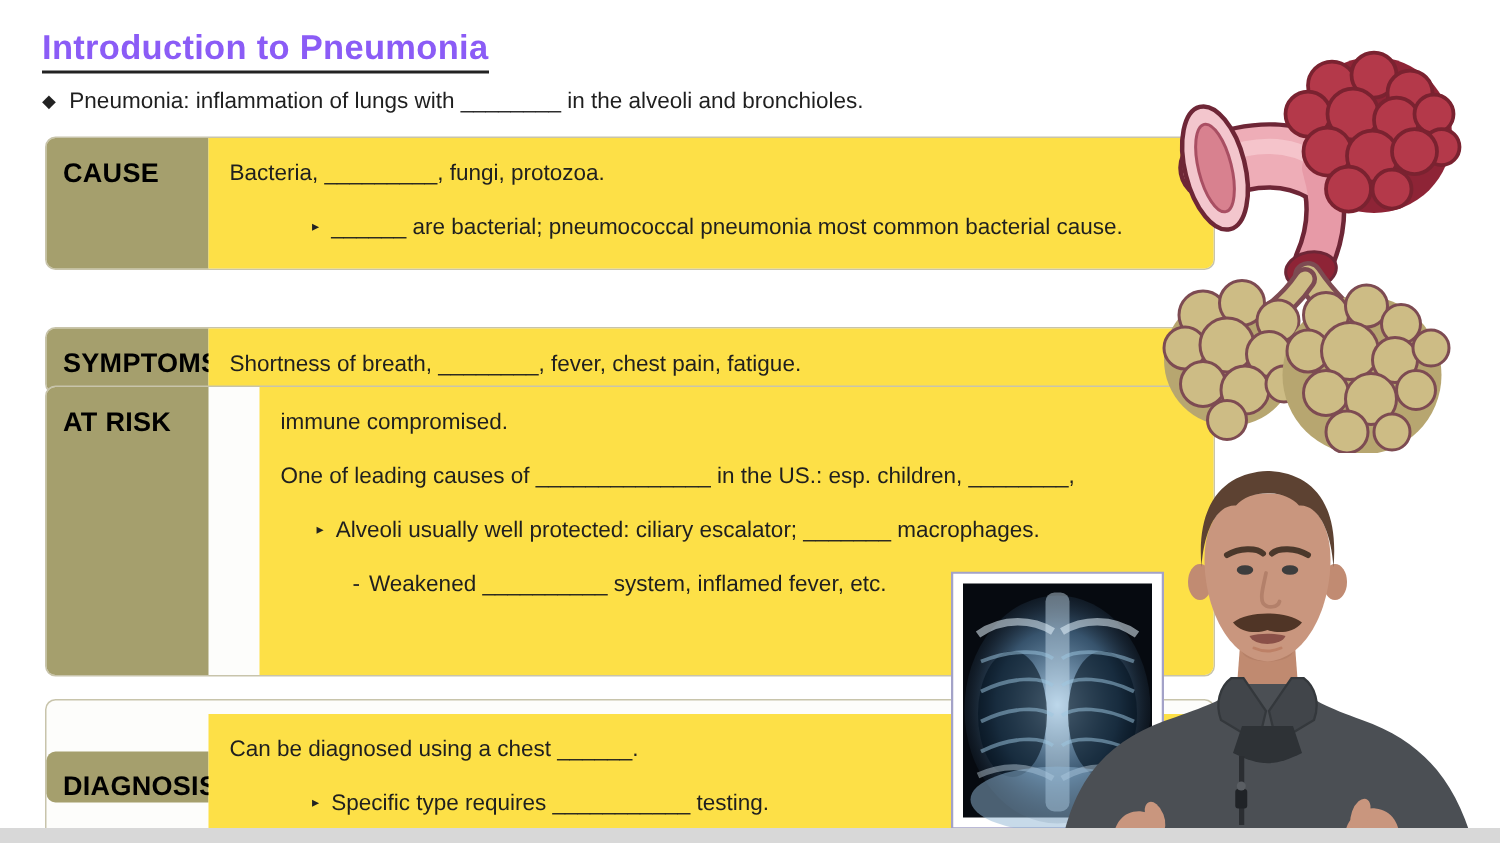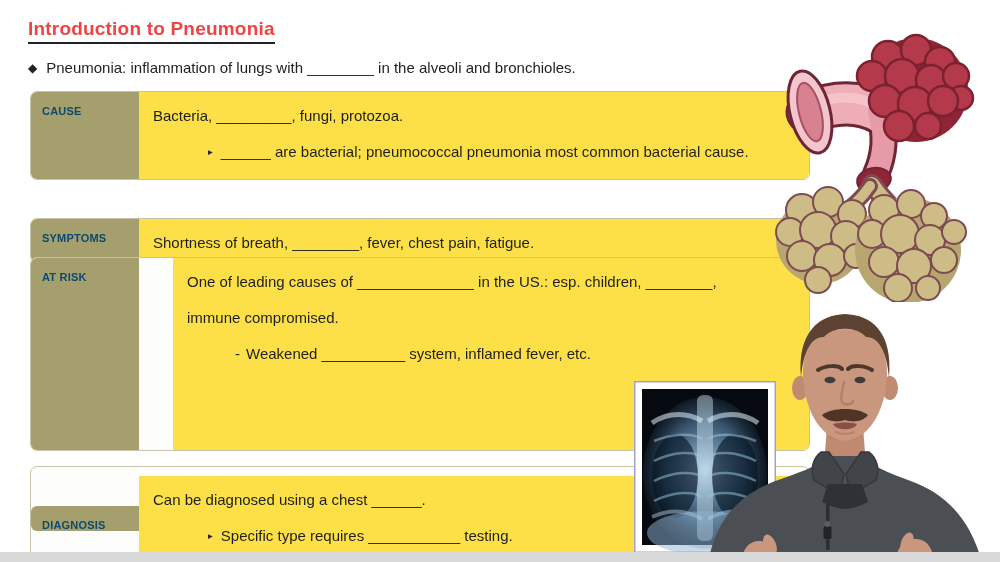--- a/index.html
+++ b/index.html
@@ -2,36 +2,36 @@
 <html><head>
 <meta charset="utf-8">
 <style>
   html,body{margin:0;padding:0;background:#ffffff;}
   .stage{
     position:relative;width:1000px;height:562px;overflow:hidden;background:#ffffff;
     font-family:"Liberation Sans",sans-serif;color:#1f1f1f;
   }
   
   .title{
-    position:absolute;left:28px;top:18px;font-size:19px;font-weight:bold;color:#ef4444;
+    position:absolute;left:28px;top:18px;font-size:23px;font-weight:bold;color:#8b5cf6;
     border-bottom:2px solid #222;padding-bottom:2px;letter-spacing:.2px;
   }
   
   .intro{position:absolute;left:28px;top:59px;font-size:15px;color:#1f1f1f;}
   .intro .diamond{font-size:12px;margin-right:9px;vertical-align:1px;color:#222;}
   
   .row{
     position:absolute;left:30px;width:780px;display:flex;
     border:1px solid #c8c4ab;border-radius:7px;background:#fdfdfb;box-sizing:border-box;
     z-index:1;
   }
   .row-label{
     width:108px;flex:0 0 108px;background:#a59f6d;border-radius:6px 0 0 6px;
     padding:13px 6px 0 11px;box-sizing:border-box;
-    font-size:11px;font-weight:bold;color:#0c4a6e;letter-spacing:.2px;
+    font-size:18px;font-weight:bold;color:#000000;letter-spacing:.2px;
   }
   .row-content{
     flex:1;padding:6px 14px;box-sizing:border-box;background:#fde047;
     border-radius:0 6px 6px 0;overflow:hidden;
   }
   .line{margin:0;font-size:15px;line-height:36px;color:#1f1f1f;white-space:nowrap;}
   .line .mark{font-size:9.5px;margin-right:8px;vertical-align:2px;color:#222;}
   .line .mark:empty{display:none;}
   .line.dashline .mark{font-size:15px;vertical-align:0;margin-right:6px;}
   .i1{padding-left:24px;}   
@@ -75,22 +75,23 @@
     <div class="row-content">
       <p class="line"><span class="txt">Shortness of breath, ________, fever, chest pain, fatigue.</span></p>
     </div>
   </section>
 
   <section class="row row-atrisk">
     <div class="row-label">
       <span>AT RISK</span>
     </div>
     <div class="row-content">
+      <p class="line"><span class="txt">immune compromised.</span></p>
       <p class="line"><span class="txt">One of leading causes of ______________ in the US.: esp. children, ________,</span></p>
-      <p class="line"><span class="txt">immune compromised.</span></p>
+      <p class="line i1"><span class="mark">▸</span><span class="txt">Alveoli usually well protected: ciliary escalator; _______ macrophages.</span></p>
       <p class="line i2 dashline"><span class="mark">-</span><span class="txt">Weakened __________ system, inflamed fever, etc.</span></p>
     </div>
   </section>
 
   <section class="row row-diagnosis">
     <div class="row-label">
       <span>DIAGNOSIS</span>
     </div>
     <div class="row-content">
       <p class="line"><span class="txt">Can be diagnosed using a chest ______.</span></p>

